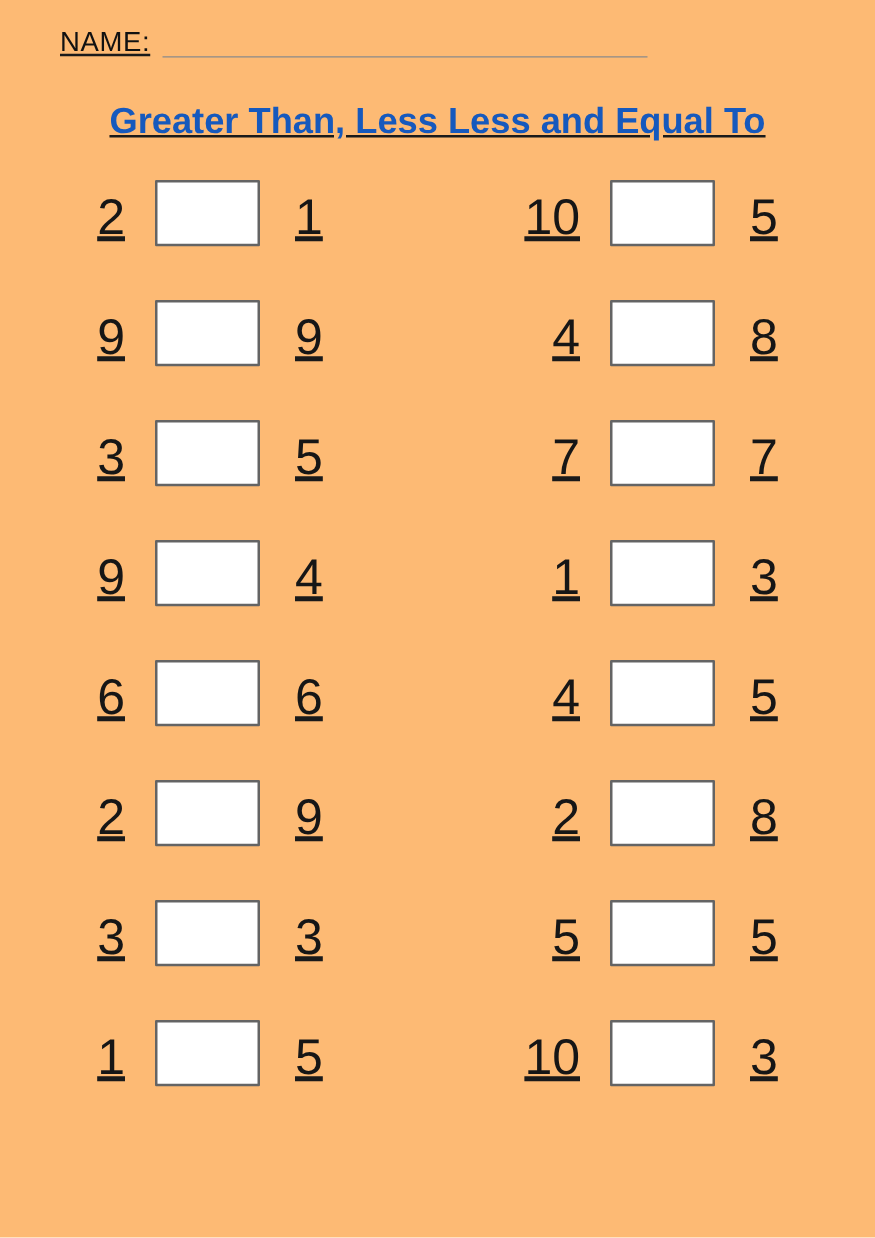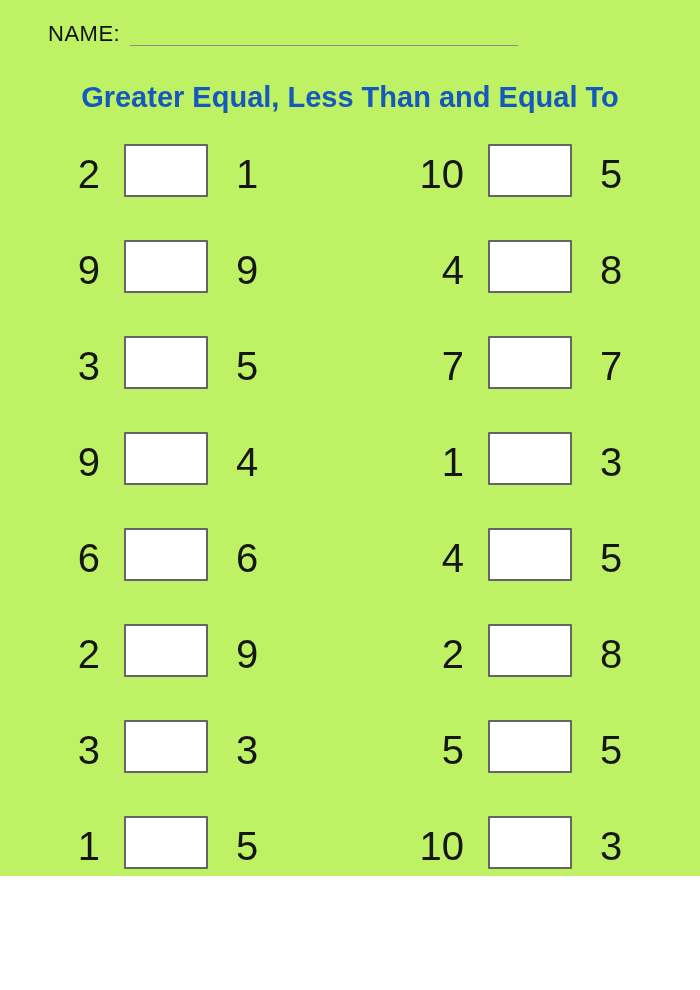--- a/index.html
+++ b/index.html
@@ -5,23 +5,24 @@
   html, body {
     margin: 0;
     padding: 0;
     background: #ffffff;
     font-family: "Liberation Sans", sans-serif;
     color: var(--text-color, #1a1a1a);
   }
   .page {
     position: relative;
     width: 700px;
-    height: 876px;
-    background: #bef264;
+    height: 990px;
+    background: #fdba74;
     overflow: hidden;
+    text-decoration: underline;
   }
   .name-row {
     display: flex;
     align-items: flex-end;
     padding: 22px 0 0 48px;
   }
   .name-label {
     font-size: 22px;
     letter-spacing: 0.5px;
     color: #111111;
@@ -90,21 +91,21 @@
 </head>
 <body>
 
 <div class="page">
 
   <div class="name-row">
     <span class="name-label">NAME:</span>
     <span class="name-line"></span>
   </div>
 
-  <div class="title">Greater Equal, Less Than and Equal To</div>
+  <div class="title">Greater Than, Less Less and Equal To</div>
 
 
   <div class="problems">
     <div class="problem">
       <span class="num num-left">2</span>
       <span class="answer-box"></span>
       <span class="num num-right">1</span>
     </div>
 
     <div class="problem">

